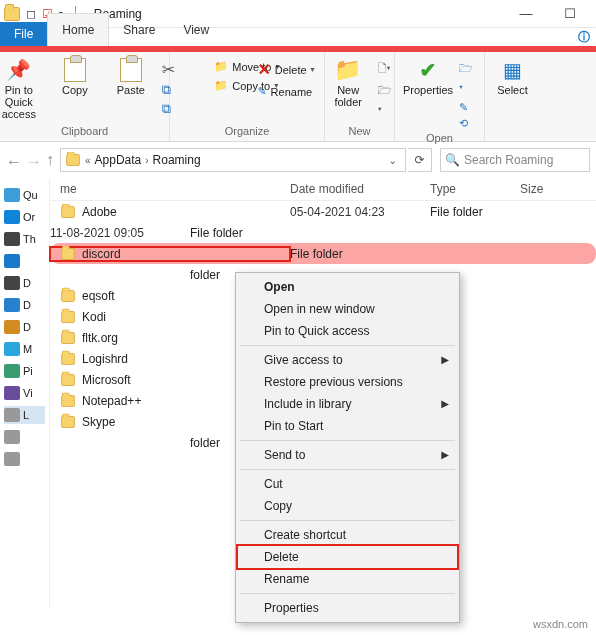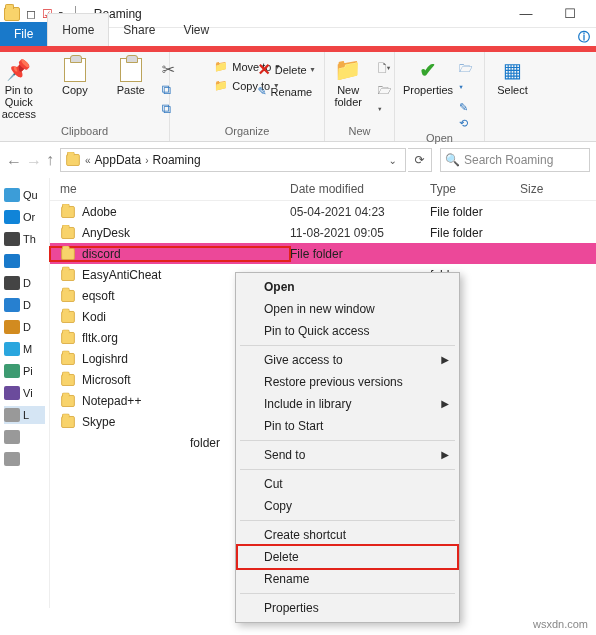--- a/index.html
+++ b/index.html
@@ -58,21 +58,21 @@
   .sb-item.sel { background:#d5e5f4; }
 
   .list { flex:1; display:flex; flex-direction:column; }
   .col-head { display:flex; border-bottom:1px solid #eee; padding:4px 0; color:#555; font-size:12px; }
   .col-name { width:240px; padding-left:10px; }
   .col-date { width:140px; }
   .col-type { width:90px; }
   .col-size { flex:1; }
 
   .item-row { display:flex; height:21px; align-items:center; }
-  .item-row.selected { background:#ec4899; }
+  .item-row.selected { background:#fca5a5;border-radius:9px; }
   .item-row .fname { width:240px; padding-left:10px; display:flex; align-items:center; gap:6px; }
   .item-row .fdate { width:140px; color:#333; }
   .item-row .ftype { width:90px; }
   .redbox { outline:2px solid #e2231a; outline-offset:-1px; }
 
   
   .ctx { position:absolute; left:235px; top:272px; width:225px; background:#f2f2f2; border:1px solid #b8b8b8; box-shadow:3px 3px 8px rgba(0,0,0,.25); padding:3px 2px; z-index:10; }
   .ctx-item { padding:4px 26px; font-size:12px; position:relative; }
   .ctx-item.bold { font-weight:600; }
   .ctx-item .sub { position:absolute; right:8px; top:5px; font-size:10px; color:#333; }
@@ -289,39 +289,31 @@
     <div id="rows">
         <div class="item-row">
           <div class="fname">
             <span class="tb-folder" style="transform:scale(.85)"></span>
             <span>Adobe</span>
           </div>
           <div class="fdate">05-04-2021 04:23</div>
           <div class="ftype">File folder</div>
         </div>
         <div class="item-row">
-          <div class="fname">
-            <span class="tb-folder" style="transform:scale(.85)"></span>
-            <span>AnyDesk</span>
-          </div>
           <div class="fdate">11-08-2021 09:05</div>
           <div class="ftype">File folder</div>
         </div>
         <div class="item-row selected">
           <div class="fname redbox">
             <span class="tb-folder" style="transform:scale(.85)"></span>
             <span>discord</span>
           </div>
           <div class="ftype">File folder</div>
         </div>
         <div class="item-row">
-          <div class="fname">
-            <span class="tb-folder" style="transform:scale(.85)"></span>
-            <span>EasyAntiCheat</span>
-          </div>
           <div class="fdate"></div>
           <div class="ftype">folder</div>
         </div>
         <div class="item-row">
           <div class="fname">
             <span class="tb-folder" style="transform:scale(.85)"></span>
             <span>eqsoft</span>
           </div>
           <div class="fdate"></div>
           <div class="ftype">folder</div>

